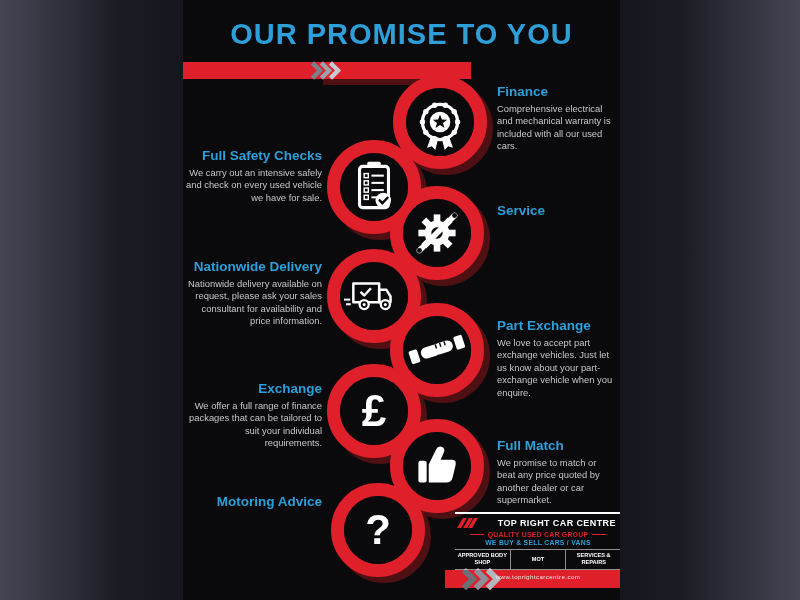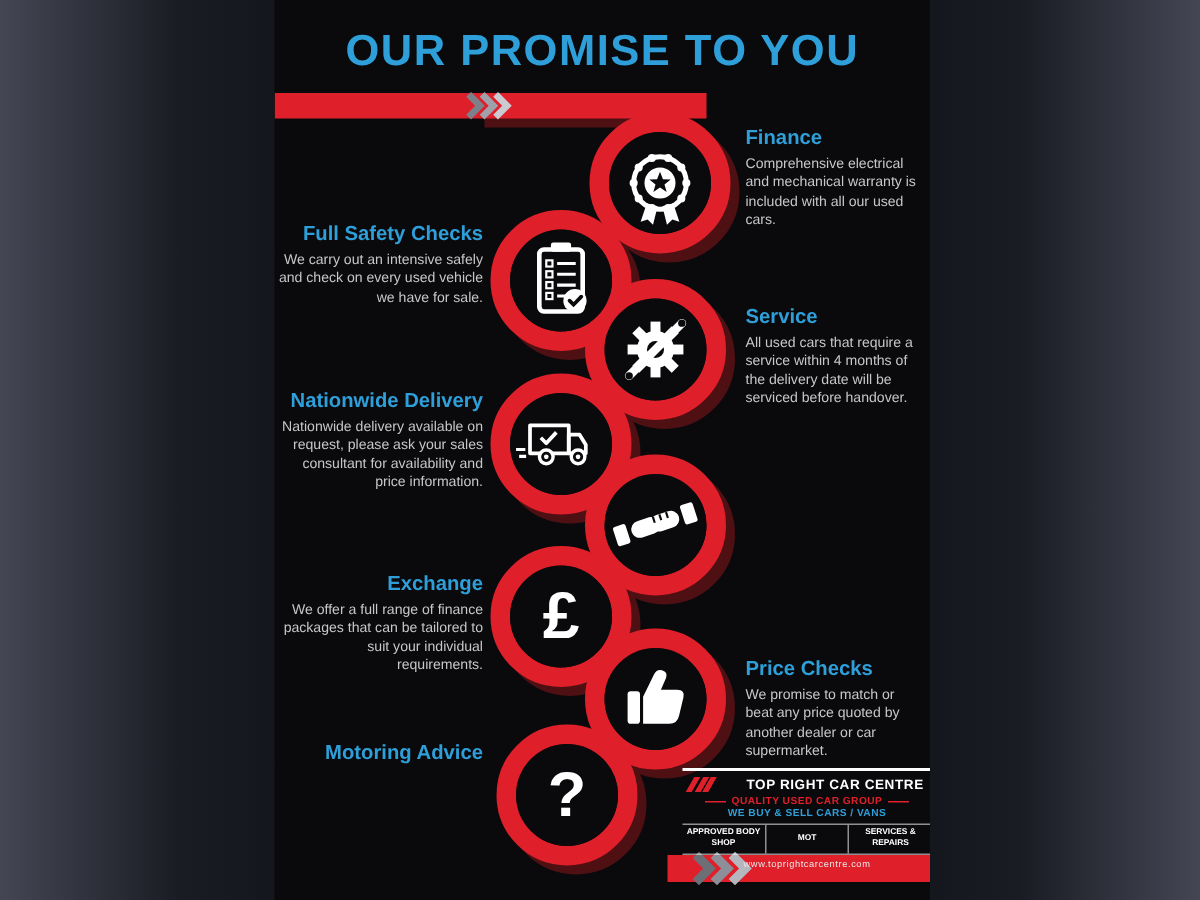--- a/index.html
+++ b/index.html
@@ -222,32 +222,35 @@
   <div class="promise-item col-right" style="top:84px">
     <div class="p-title">Finance</div>
     <div class="p-body">Comprehensive electrical and mechanical warranty is included with all our used cars.</div>
   </div>
   <div class="promise-item col-left" style="top:148px">
     <div class="p-title">Full Safety Checks</div>
     <div class="p-body">We carry out an intensive safely and check on every used vehicle we have for sale.</div>
   </div>
   <div class="promise-item col-right" style="top:203px">
     <div class="p-title">Service</div>
-    <div class="p-body">All used cars that require a service within 4 months of the delivery date will be serviced before handover.</div>
   </div>
   <div class="promise-item col-left" style="top:259px">
     <div class="p-title">Nationwide Delivery</div>
     <div class="p-body">Nationwide delivery available on request, please ask your sales consultant for availability and price information.</div>
   </div>
+  <div class="promise-item col-right" style="top:318px">
+    <div class="p-title">Part Exchange</div>
+    <div class="p-body">We love to accept part exchange vehicles. Just let us know about your part-exchange vehicle when you enquire.</div>
+  </div>
   <div class="promise-item col-left" style="top:381px">
     <div class="p-title">Exchange</div>
     <div class="p-body">We offer a full range of finance packages that can be tailored to suit your individual requirements.</div>
   </div>
   <div class="promise-item col-right" style="top:438px">
-    <div class="p-title">Price Checks</div>
+    <div class="p-title">Full Match</div>
     <div class="p-body">We promise to match or beat any price quoted by another dealer or car supermarket.</div>
   </div>
   <div class="promise-item col-left" style="top:494px">
     <div class="p-title">Motoring Advice</div>
   </div>
 
   <div class="brand">
     <div class="brand-row">
       <span class="stripes">
         <span class="stripe"></span>

